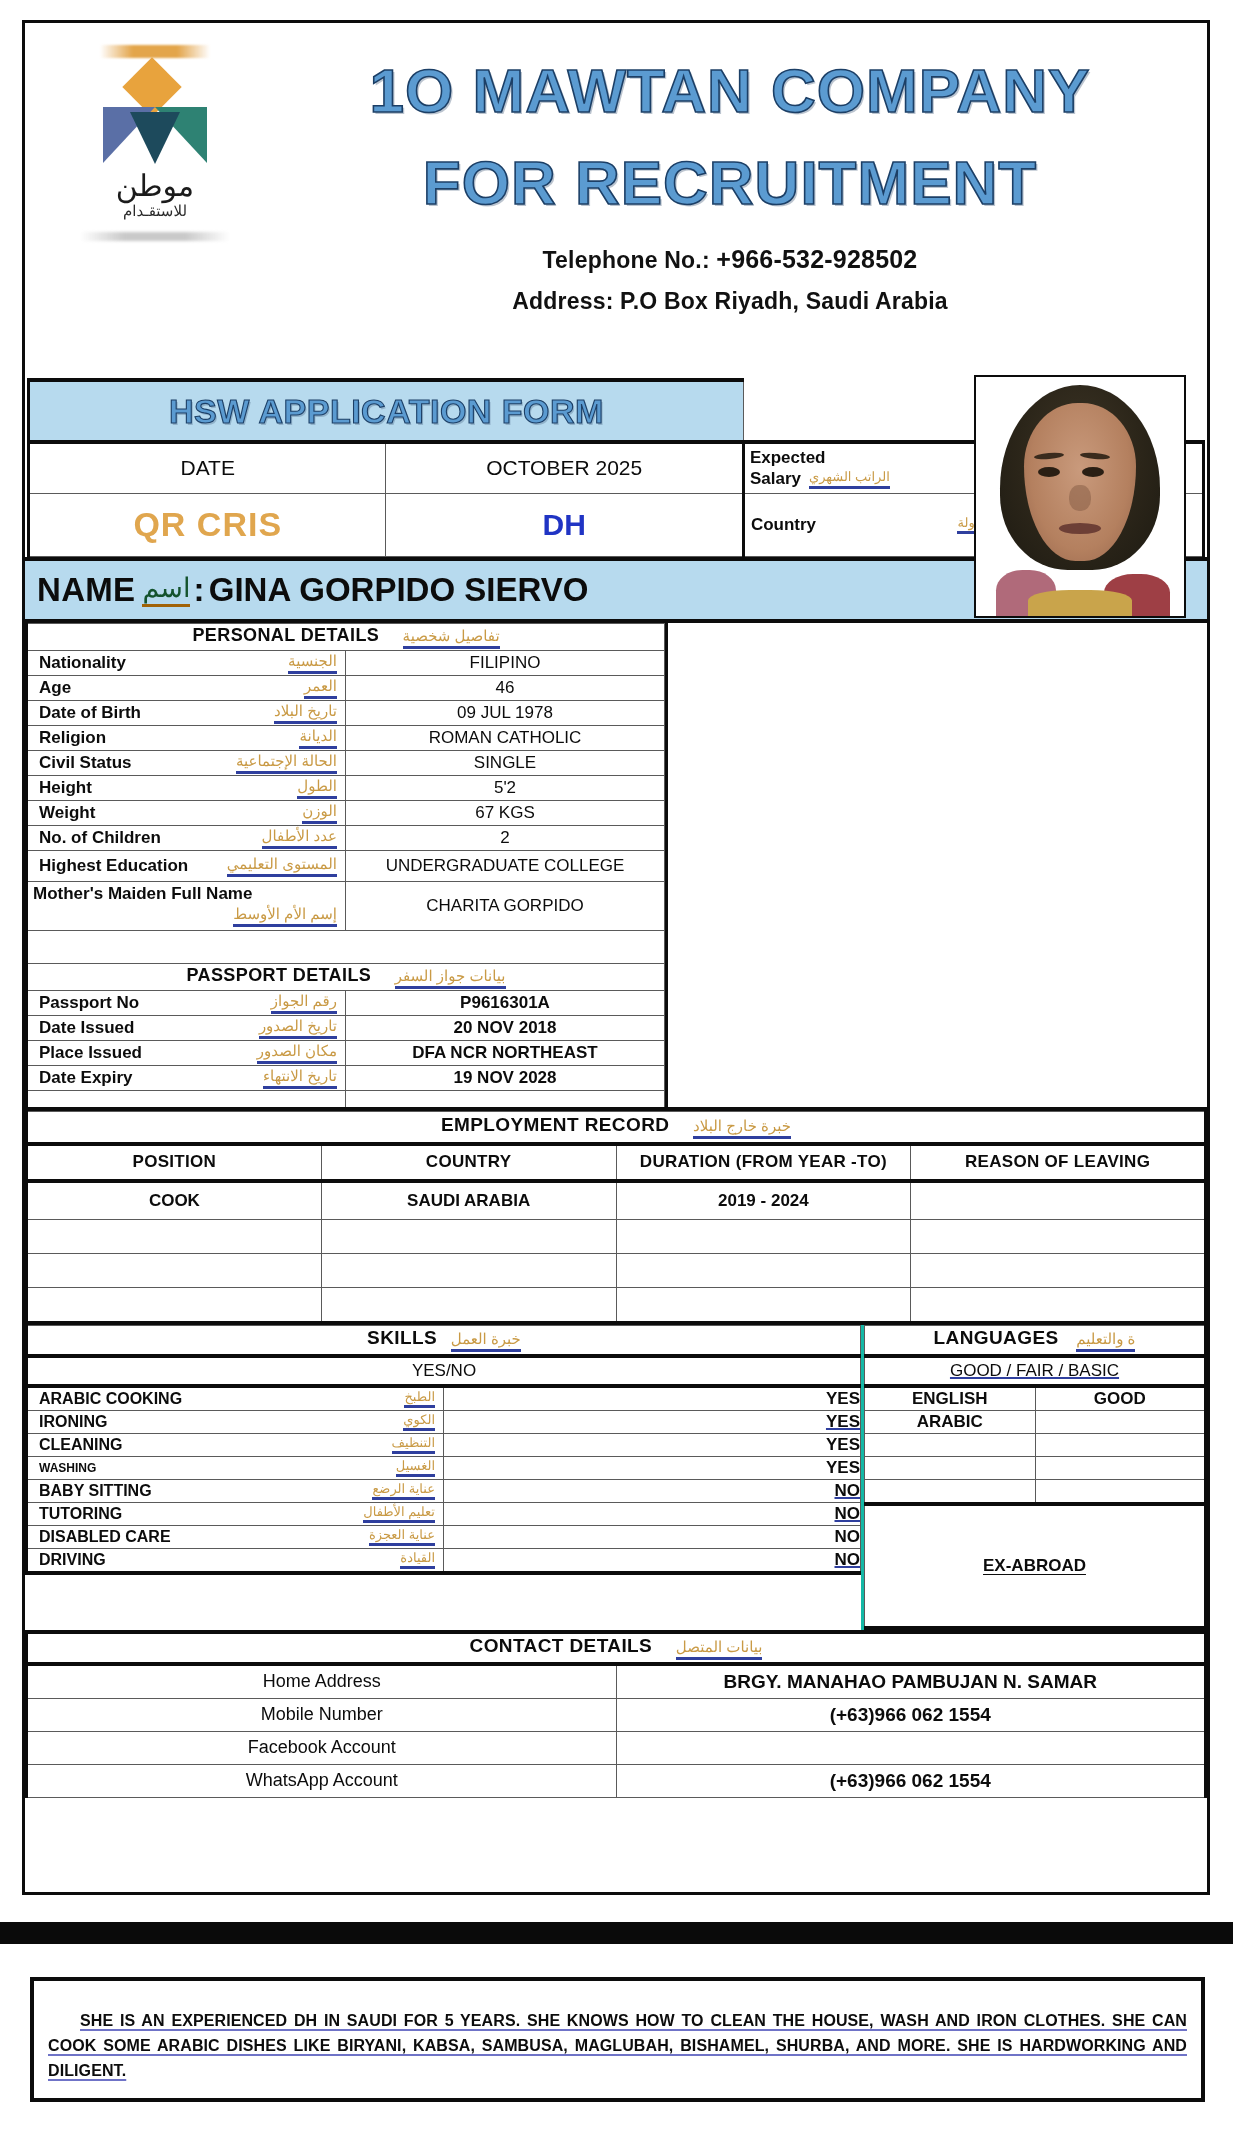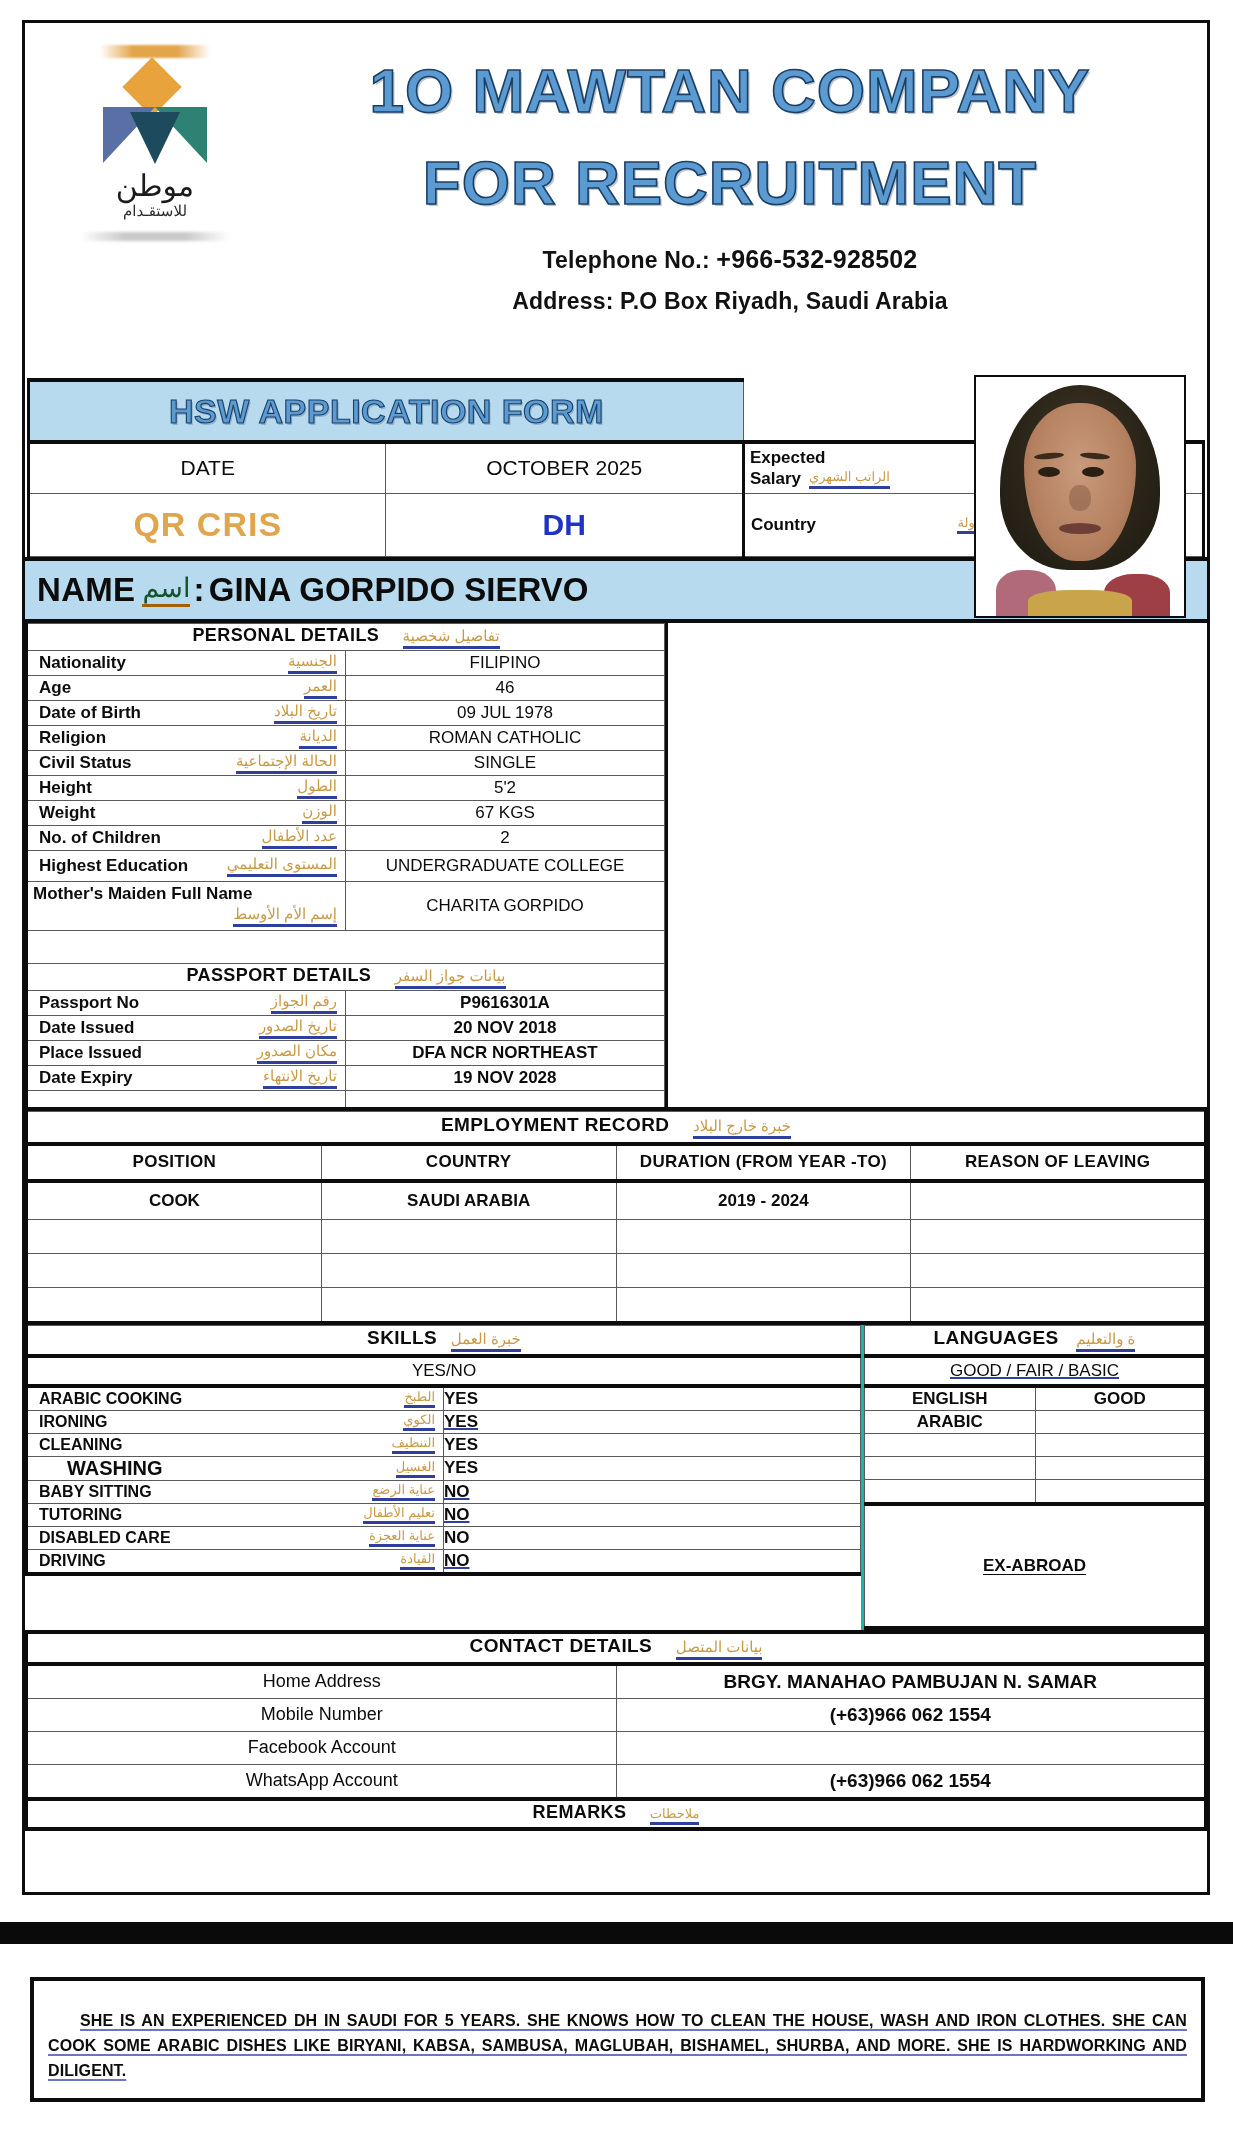--- a/index.html
+++ b/index.html
@@ -321,21 +321,21 @@
     font-size: 25px;
     font-weight: bold;
     height: 36px;
   }
 
   .skills-wrap { display: flex; }
   .skills-col { width: 836px; }
   .lang-col { flex: 1; border-left: 3px solid #14b8a6; }
   .sk-row td { height: 22px; }
   .sk-row .name { width: 338px; }
-  .yn { text-align: left; font-size: 16px; font-weight: bold; }
+  .yn { text-align: right; font-size: 16px; font-weight: bold; }
   .yn u { text-decoration-color: #2f3f9e; text-decoration-thickness: 2px; }
   .lang-row td { height: 22px; text-align: center; font-size: 16px; font-weight: bold; }
   .exabroad {
     background: #b7daee;
     text-align: center;
     font-size: 30px;
     font-weight: bold;
     color: #2034c4;
     text-decoration: underline;
     text-underline-offset: 3px;
@@ -712,21 +712,21 @@
               <div class="lblrow">
                     <span class="lbl" style="font-size:16px;">CLEANING</span>
                     <span class="ar sm">التنظيف</span>
                   </div>
             </td>
             <td class="yn">YES</td>
           </tr>
           <tr class="sk-row">
             <td class="name thick-l">
               <div class="lblrow">
-                    <span class="lbl" style="font-size:20px;margin-left:28px;">WASHING</span>
+                    <span class="lbl" style="font-size:12px;">WASHING</span>
                     <span class="ar sm">الغسيل</span>
                   </div>
             </td>
             <td class="yn">YES</td>
           </tr>
           <tr class="sk-row">
             <td class="name thick-l">
               <div class="lblrow">
                     <span class="lbl" style="font-size:16px;">BABY SITTING</span>
                     <span class="ar sm">عناية الرضع</span>
@@ -823,26 +823,20 @@
         <td class="ck thick-l">Mobile Number</td>
         <td class="cv gold thick-r">(+63)966 062 1554</td>
       </tr>
       <tr class="contact-row">
         <td class="ck thick-l">Facebook Account</td>
         <td class="cv thick-r"></td>
       </tr>
       <tr class="contact-row">
         <td class="ck thick-l">WhatsApp Account</td>
         <td class="cv thick-r">(+63)966 062 1554</td>
-      </tr>
-      <tr>
-        <td class="hdr-blue thick-l thick-r thick-top thick-bot" colspan="2" style="height:26px;font-size:18px;">
-          <span>REMARKS</span>
-          <span class="ar sm" style="margin-left:18px;">ملاحظات</span>
-        </td>
       </tr>
     </tbody>
       </table>
 
   </div>
 
   <div class="photo-box">
     <div class="photo-canvas">
       <div class="ph-hair"></div>
       <div class="ph-face"></div>

